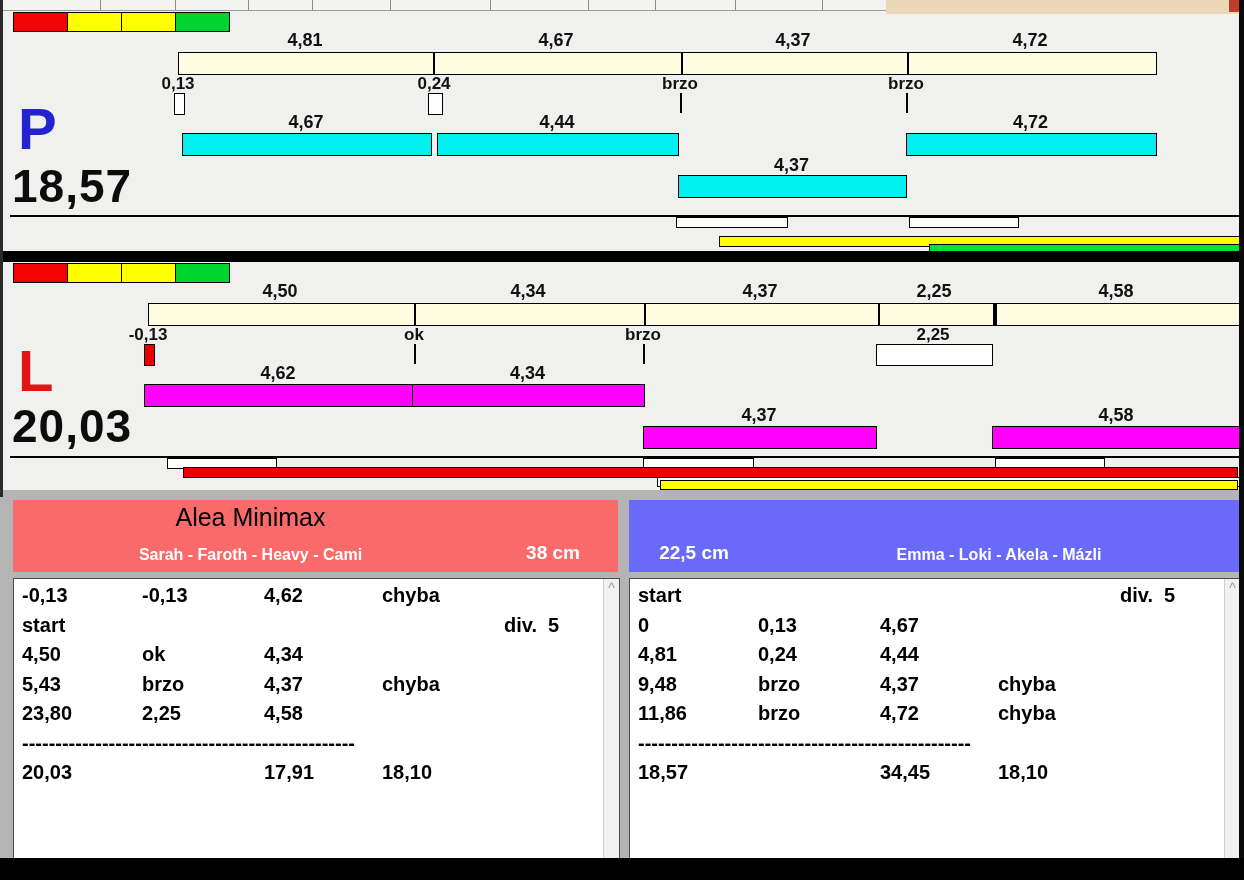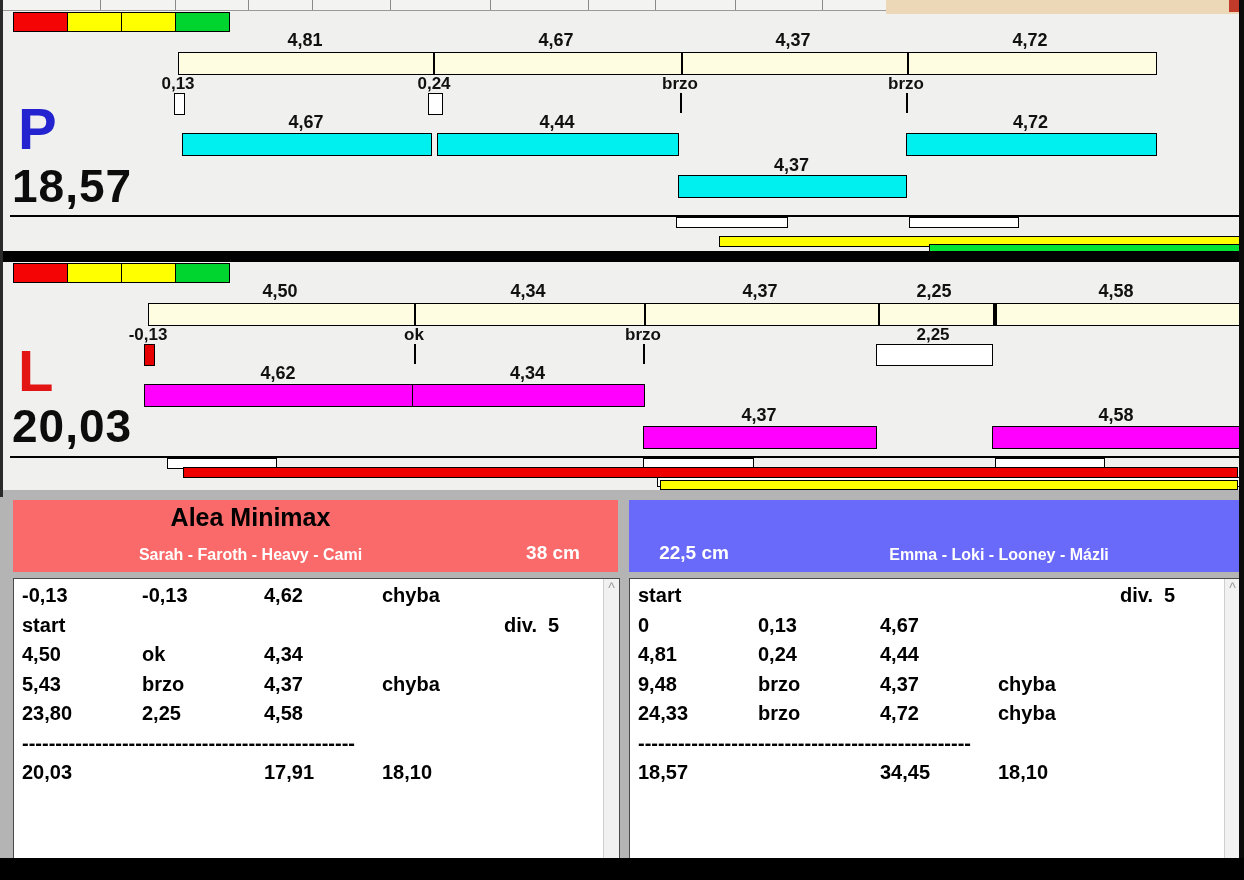--- a/index.html
+++ b/index.html
@@ -24,21 +24,21 @@
   .seg-label,.tick-label,.bar-label{position:absolute;font-weight:bold;font-size:18px;color:#111;
       transform:translateX(-50%);white-space:nowrap;}
   .marker{position:absolute;}
   .bar{position:absolute;border:1px solid #000;}
   .deco{position:absolute;border:1px solid #000;}
   .hline{position:absolute;height:2px;background:#000;}
   .big-letter{position:absolute;font-weight:bold;line-height:1;}
   .big-total{position:absolute;font-weight:bold;color:#0c0c0c;line-height:1;letter-spacing:1px;}
   
   .team-header{position:absolute;top:500px;height:72px;}
-  .team-title{position:absolute;top:3px;text-align:center;font-size:25px;font-weight:bold;color:#000;}
+  .team-title{position:absolute;top:3px;text-align:center;font-size:25px;font-weight:normal;color:#000;}
   .team-sub{position:absolute;top:46px;text-align:center;font-size:16px;font-weight:bold;color:#fff;}
   .team-size{position:absolute;top:42px;width:130px;text-align:center;font-size:19px;font-weight:bold;color:#fff;}
   #clock-box{left:497px;top:497px;width:261px;height:35px;background:#fff;border:1px solid #333;
       font-size:22px;color:#000;text-align:center;line-height:35px;z-index:5;}
   .result-panel{position:absolute;top:578px;height:279px;background:#fff;border:1px solid #4a4a4a;}
   .scroll-strip{position:absolute;top:0;right:0;width:15px;height:100%;background:#f1f1f1;border-left:1px solid #cfcfcf;
       text-align:center;font-size:14px;color:#9a9a9a;line-height:18px;}
   .r-row{position:absolute;height:29px;font-size:20px;font-weight:bold;color:#000;white-space:pre;}
   .r-cell{position:absolute;top:0;white-space:pre;}
 </style>
@@ -144,42 +144,42 @@
   <div class="abs" id="band-mid"></div>
   <div class="abs" id="footer-bg"></div>
 
   <div class="team-header" style="left: 13px; width: 605px; background: rgb(250, 106, 106);" id="hdr-left">
     <div class="team-title" style="left:0;right:130px;">Alea Minimax</div>
     <div class="team-sub" style="left:0;right:130px;">Sarah - Faroth - Heavy - Cami</div>
     <div class="team-size" style="right:0;">38 cm</div>
   </div>
 
   <div class="team-header" style="left: 629px; width: 610px; background: rgb(106, 106, 250);" id="hdr-right">
-    <div class="team-sub" style="left:130px;right:0;">Emma - Loki - Looney - Mázli</div>
+    <div class="team-sub" style="left:130px;right:0;">Emma - Loki - Akela - Mázli</div>
     <div class="team-size" style="left:0;">22,5 cm</div>
   </div>
 
 
   <div class="result-panel" style="left:13px;width:605px;" id="results-left">
     <div class="scroll-strip"><span>^</span></div>
   <div class="r-row" style="left: 0px; top: 5px; width: 100%;"><div class="r-cell" style="left: 8px;">-0,13</div><div class="r-cell" style="left: 128px;">-0,13</div><div class="r-cell" style="left: 250px;">4,62</div><div class="r-cell" style="left: 368px;">chyba</div></div>
       <div class="r-row" style="left: 0px; top: 34.5px; width: 100%;"><div class="r-cell" style="left: 8px;">start</div><div class="r-cell" style="left: 490px;">div.  5</div></div>
       <div class="r-row" style="left: 0px; top: 64px; width: 100%;"><div class="r-cell" style="left: 8px;">4,50</div><div class="r-cell" style="left: 128px;">ok</div><div class="r-cell" style="left: 250px;">4,34</div></div>
       <div class="r-row" style="left: 0px; top: 93.5px; width: 100%;"><div class="r-cell" style="left: 8px;">5,43</div><div class="r-cell" style="left: 128px;">brzo</div><div class="r-cell" style="left: 250px;">4,37</div><div class="r-cell" style="left: 368px;">chyba</div></div>
       <div class="r-row" style="left: 0px; top: 123px; width: 100%;"><div class="r-cell" style="left: 8px;">23,80</div><div class="r-cell" style="left: 128px;">2,25</div><div class="r-cell" style="left: 250px;">4,58</div></div>
       <div class="r-row" style="left: 0px; top: 152.5px; width: 100%;"><div class="r-cell" style="left: 8px;">--------------------------------------------------</div></div>
       <div class="r-row" style="left: 0px; top: 182px; width: 100%;"><div class="r-cell" style="left: 8px;">20,03</div><div class="r-cell" style="left: 250px;">17,91</div><div class="r-cell" style="left: 368px;">18,10</div></div>
     </div>
   <div class="result-panel" style="left:629px;width:610px;" id="results-right">
     <div class="scroll-strip"><span>^</span></div>
   <div class="r-row" style="left: 0px; top: 5px; width: 100%;"><div class="r-cell" style="left: 8px;">start</div><div class="r-cell" style="left: 490px;">div.  5</div></div>
       <div class="r-row" style="left: 0px; top: 34.5px; width: 100%;"><div class="r-cell" style="left: 8px;">0</div><div class="r-cell" style="left: 128px;">0,13</div><div class="r-cell" style="left: 250px;">4,67</div></div>
       <div class="r-row" style="left: 0px; top: 64px; width: 100%;"><div class="r-cell" style="left: 8px;">4,81</div><div class="r-cell" style="left: 128px;">0,24</div><div class="r-cell" style="left: 250px;">4,44</div></div>
       <div class="r-row" style="left: 0px; top: 93.5px; width: 100%;"><div class="r-cell" style="left: 8px;">9,48</div><div class="r-cell" style="left: 128px;">brzo</div><div class="r-cell" style="left: 250px;">4,37</div><div class="r-cell" style="left: 368px;">chyba</div></div>
-      <div class="r-row" style="left: 0px; top: 123px; width: 100%;"><div class="r-cell" style="left: 8px;">24,33</div><div class="r-cell" style="left: 128px;">brzo</div><div class="r-cell" style="left: 250px;">4,72</div><div class="r-cell" style="left: 368px;">chyba</div></div>
+      <div class="r-row" style="left: 0px; top: 123px; width: 100%;"><div class="r-cell" style="left: 8px;">11,86</div><div class="r-cell" style="left: 128px;">brzo</div><div class="r-cell" style="left: 250px;">4,72</div><div class="r-cell" style="left: 368px;">chyba</div></div>
       <div class="r-row" style="left: 0px; top: 152.5px; width: 100%;"><div class="r-cell" style="left: 8px;">--------------------------------------------------</div></div>
       <div class="r-row" style="left: 0px; top: 182px; width: 100%;"><div class="r-cell" style="left: 8px;">18,57</div><div class="r-cell" style="left: 250px;">34,45</div><div class="r-cell" style="left: 368px;">18,10</div></div>
     </div>
 
   <div class="abs" id="edge-left"></div>
   <div class="abs" id="edge-right"></div>
   <div class="abs" id="band-bottom"></div>
 </div>
 
 </body></html>

